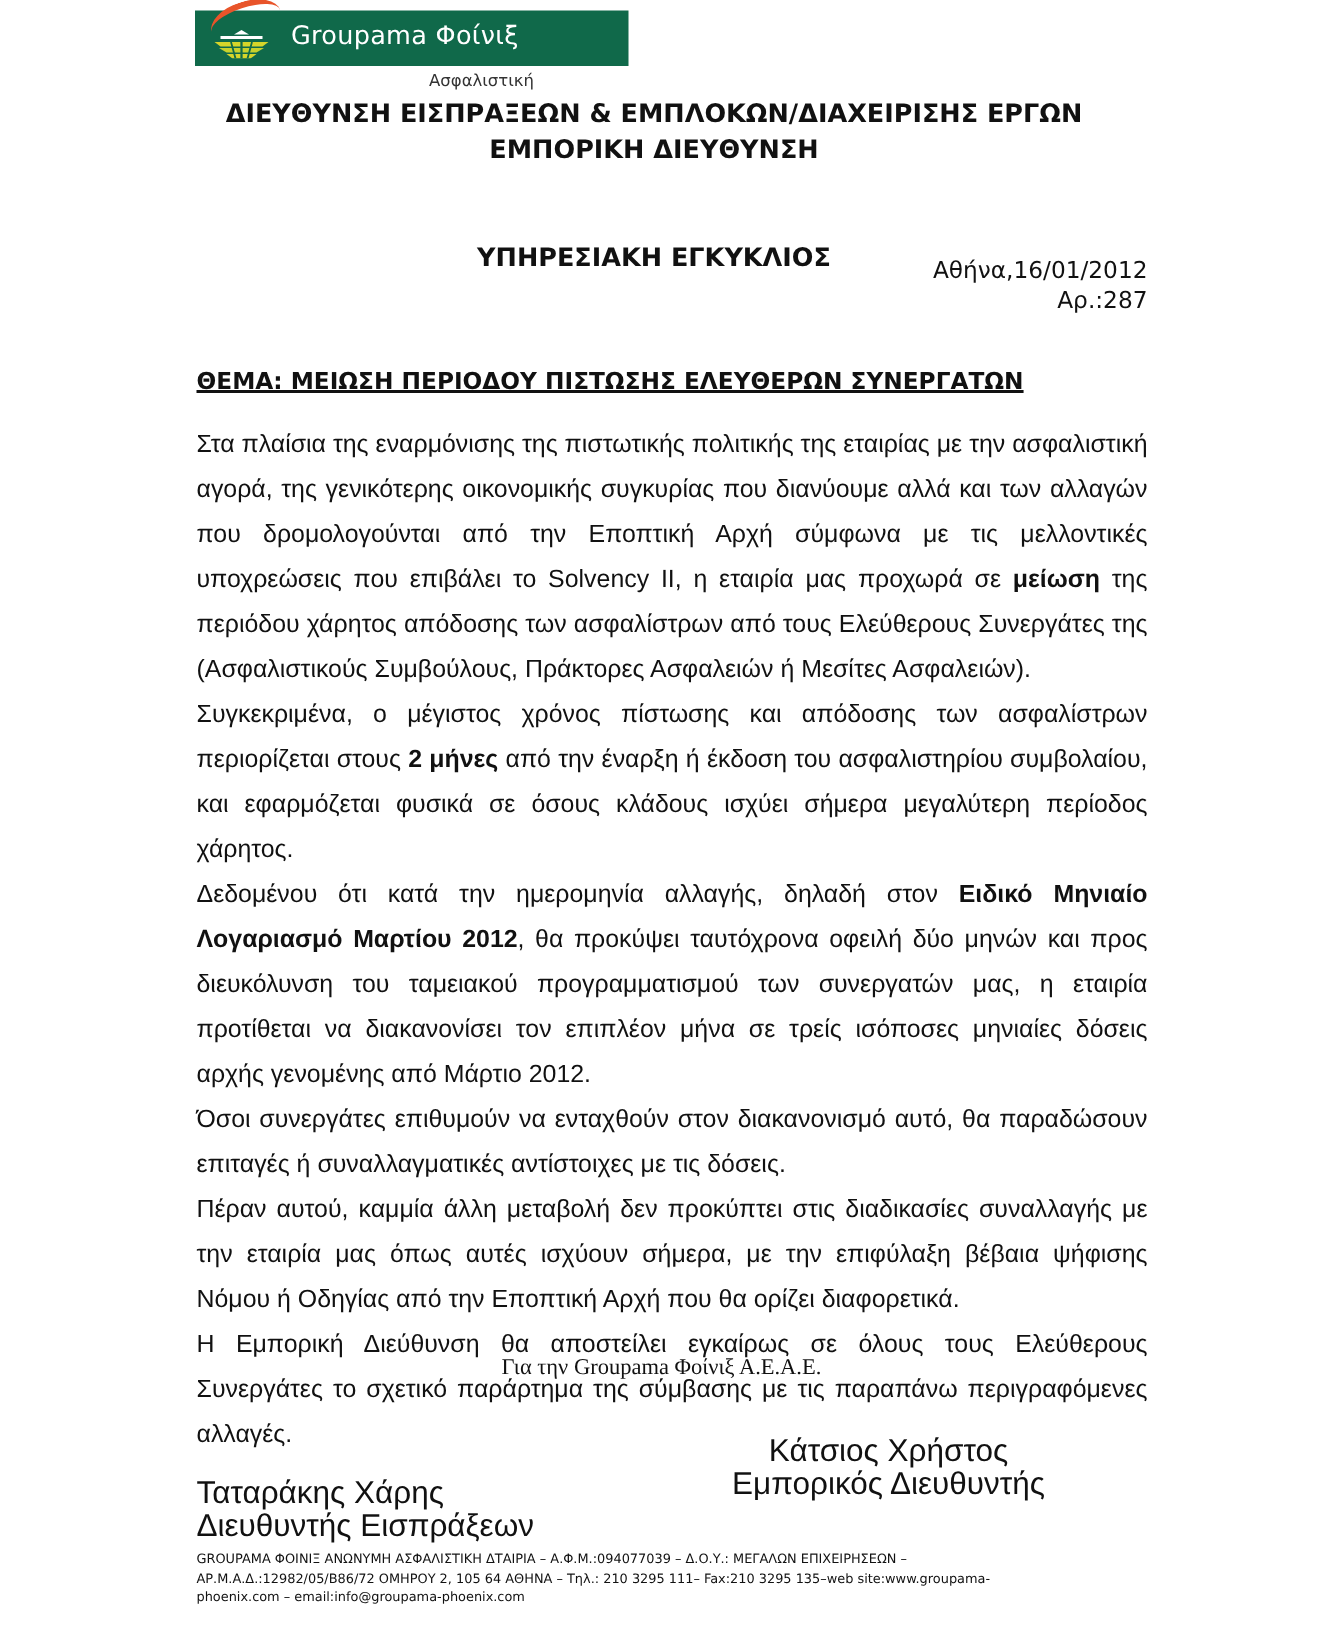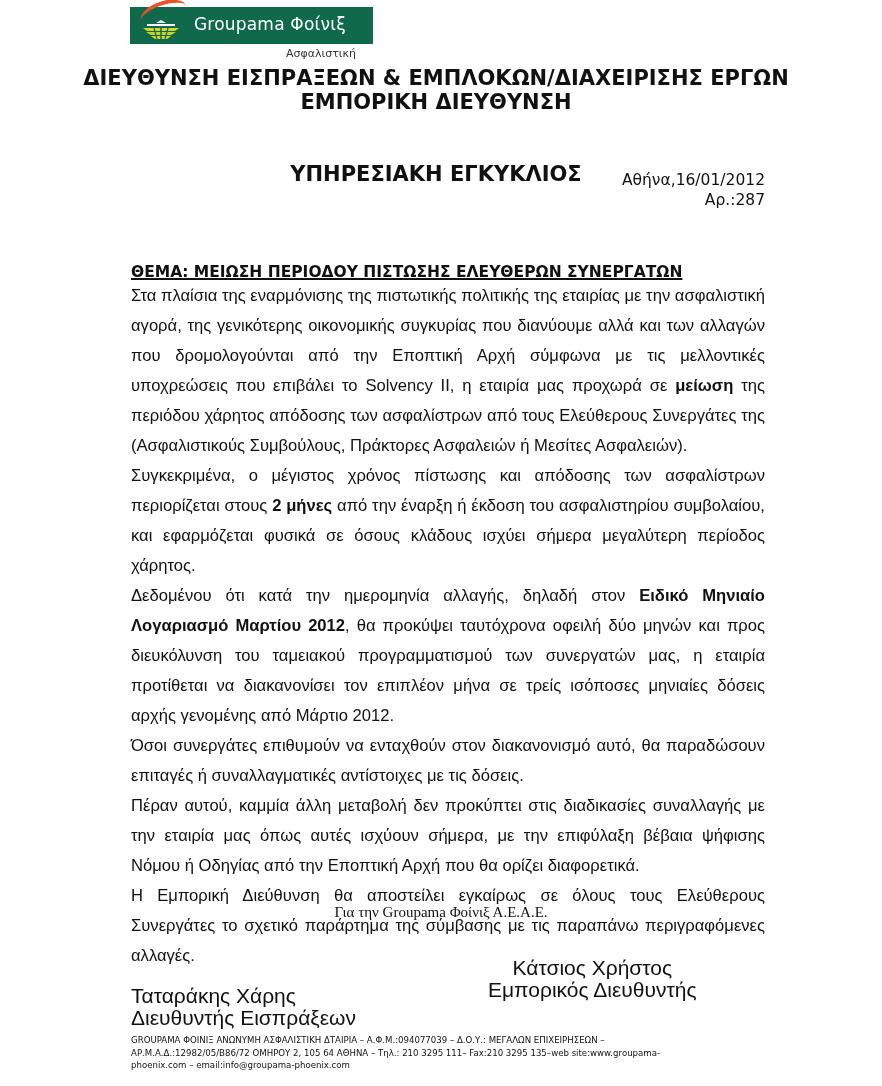--- a/index.html
+++ b/index.html
@@ -1,24 +1,24 @@
 <!DOCTYPE html>
 <html><head>
 <meta charset="utf-8">
 <style>
   html, body { margin: 0; padding: 0; background: #ffffff; }
   body { width: 882px; height: 1086px; position: relative; overflow: hidden; color: #111; font-family: "DejaVu Sans", sans-serif; }
-  .logo { position: absolute; left: 130px; top: 7px; width: 243px; height: 37px; background: #10694a; }
+  .logo { position: absolute; left: 130px; top: 7px; width: 289px; height: 37px; background: #10694a; }
   .logo .swoosh { position: absolute; left: 10px; top: -6px; width: 48px; height: 22px; border-top: 4px solid #e8542a; border-radius: 50% 50% 0 0; transform: rotate(-18deg); }
   .logo .emblem { position: absolute; left: 12px; top: 12px; width: 38px; height: 20px; }
   .logo .brand { position: absolute; left: 64px; top: 7px; color: #fff; font-family: "DejaVu Sans", sans-serif; font-size: 17px; letter-spacing: 0.2px; }
   .logo-sub { position: absolute; left: 286px; top: 47px; font-family: "DejaVu Sans", sans-serif; font-size: 11px; color: #333; }
-  .hdr { position: absolute; left: 0; width: 872px; text-align: center; font-family: "DejaVu Sans", sans-serif; font-weight: bold; font-size: 21px; }
+  .hdr { position: absolute; left: 0; width: 872px; text-align: center; font-family: "DejaVu Sans", sans-serif; font-weight: bold; font-size: 17px; }
   .right { position: absolute; right: 117px; text-align: right; font-family: "DejaVu Sans", sans-serif; font-size: 15.5px; }
-  .subject { position: absolute; left: 131px; top: 263px; font-family: "DejaVu Sans", sans-serif; font-weight: bold; font-size: 15.5px; text-decoration: underline; text-decoration-thickness: 2px; }
+  .subject { position: absolute; left: 131px; top: 245px; font-family: "DejaVu Sans", sans-serif; font-weight: bold; font-size: 15.5px; text-decoration: underline; text-decoration-thickness: 2px; }
   .body-text { position: absolute; left: 131px; width: 634px; font-family: "Liberation Sans", sans-serif; font-size: 16.6px; line-height: 30px; text-align: justify; text-align-last: left; }
   .body-text p { margin: 0; }
   .closing { position: absolute; left: 0; width: 882px; top: 868px; text-align: center; font-family: Liberation Serif, serif; font-size: 15px; margin-top: 36px; }
   .sig { position: absolute; font-family: "Liberation Sans", sans-serif; font-size: 21px; line-height: 22px; }
   .footer { position: absolute; left: 131px; top: 1034px; width: 640px; font-family: "DejaVu Sans", sans-serif; font-size: 8.6px; line-height: 12.6px; color: #111; }
   b { font-weight: bold; }
 </style>
 </head>
 <body>
 

